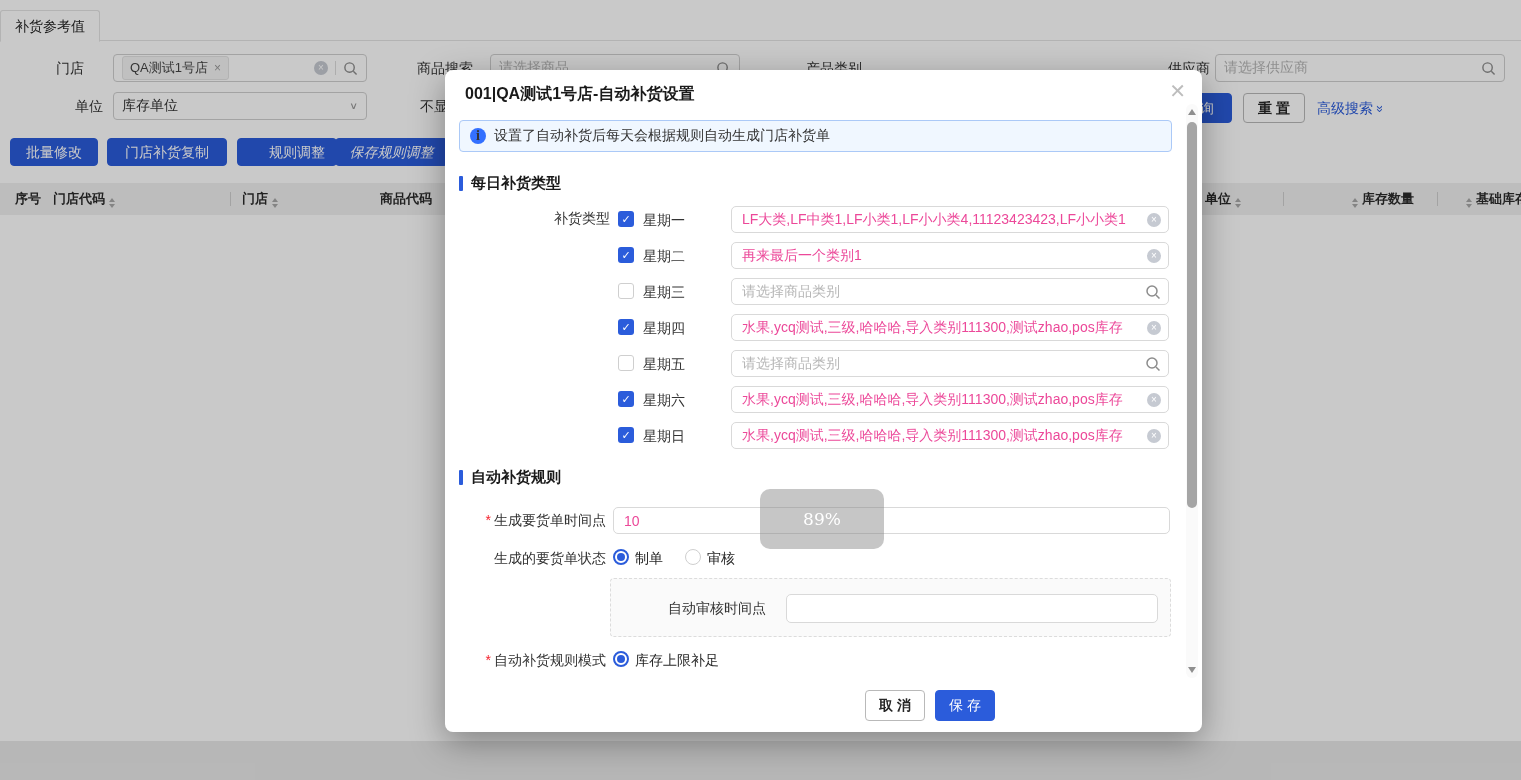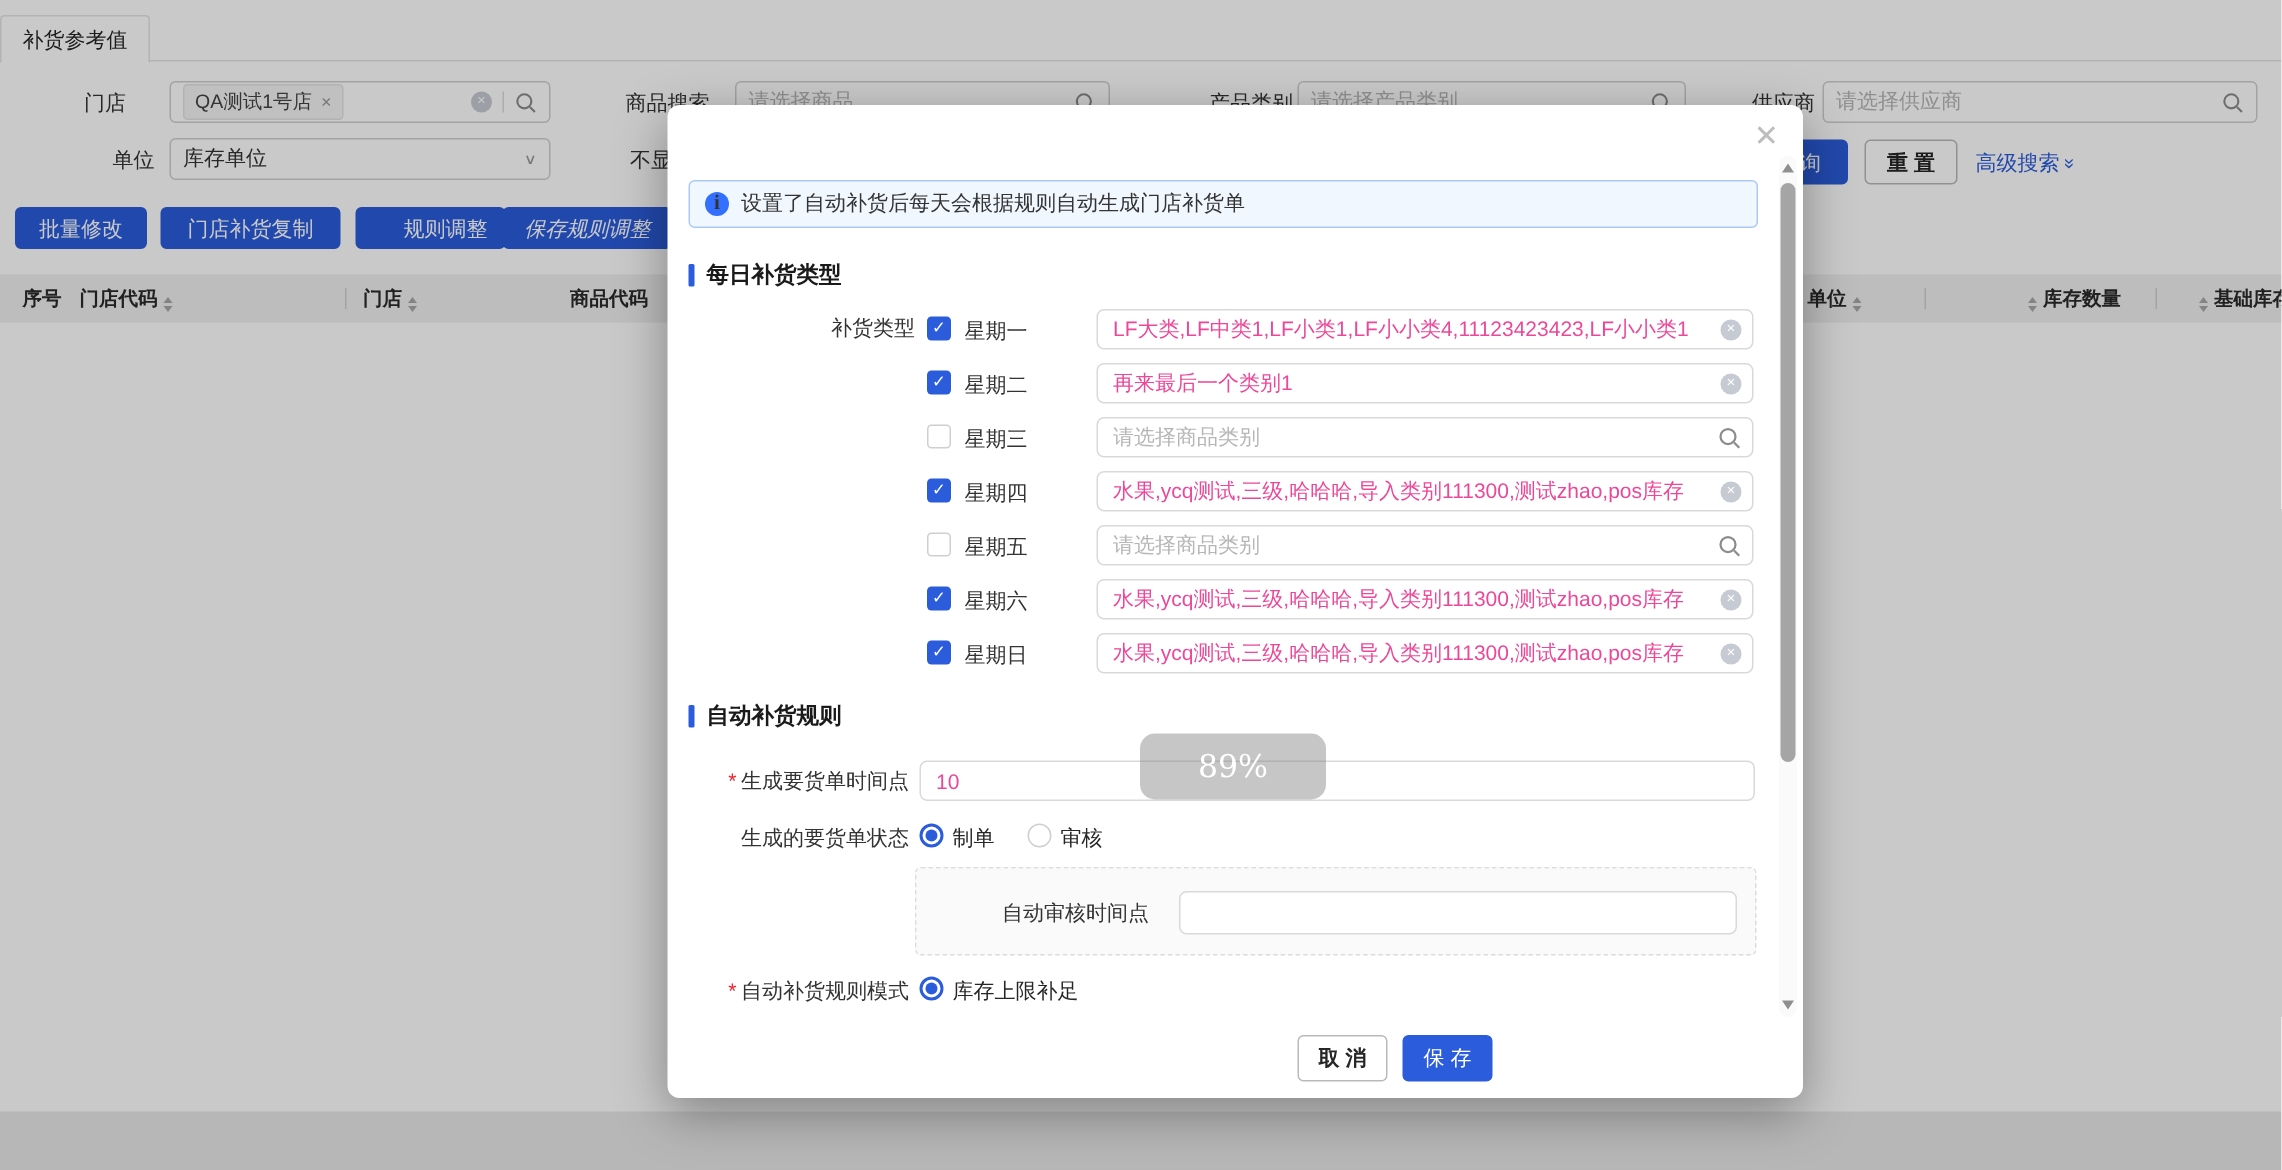--- a/index.html
+++ b/index.html
@@ -72,23 +72,23 @@
   .panel .plabel{position:absolute;left:57px;top:0;height:59px;line-height:59px;font-size:14px;color:#333;}
   .panel .pinput{position:absolute;left:175px;top:15px;width:372px;height:29px;box-sizing:border-box;
     background:#fff;border:1px solid #d9d9d9;border-radius:5px;}
   .mfoot{position:absolute;height:31px;line-height:29px;}
   .msb{position:absolute;left:741px;top:34px;width:12px;height:574px;background:#fafafa;border-radius:6px;}
   .msb .tri-u{position:absolute;left:2px;top:5px;width:0;height:0;border-left:4px solid transparent;
     border-right:4px solid transparent;border-bottom:6px solid #8f8f8f;}
   .msb .tri-d{position:absolute;left:2px;bottom:5px;width:0;height:0;border-left:4px solid transparent;
     border-right:4px solid transparent;border-top:6px solid #8f8f8f;}
   .msb .thumb{position:absolute;left:1px;top:18px;width:10px;height:386px;background:#a5a5a5;border-radius:5px;}
-  .toast{position:absolute;left:760px;top:489px;width:124px;height:44px;border-radius:10px;
+  .toast{position:absolute;left:760px;top:489px;width:124px;height:60px;border-radius:10px;
     background:rgba(128,128,128,.45);color:#fff;font-family:"DejaVu Serif","Liberation Serif",serif;
-    font-size:21px;display:flex;align-items:center;justify-content:center;z-index:120;}
+    font-size:17px;display:flex;align-items:center;justify-content:center;z-index:120;}
 </style>
 </head>
 <body>
 
 <div class="page">
   <div class="tabline"></div>
   <div class="tab">补货参考值</div>
 
   <span class="flabel" style="left:56px;top:54px;">门店</span>
   <div class="ibox" style="left:113px;top:54px;width:254px;">
@@ -108,27 +108,20 @@
   <span class="flabel" style="left:417px;top:54px;">商品搜索</span>
   <div class="ibox" style="left:490px;top:54px;width:250px;">
     <span class="ph">请选择商品</span>
     <svg class="sicon" width="15" height="15" viewBox="0 0 16 16">
         <circle cx="7" cy="7" r="5" fill="none" stroke="#8c8c8c" stroke-width="1.5"></circle>
         <line x1="11" y1="11" x2="14.5" y2="14.5" stroke="#8c8c8c" stroke-width="1.5"></line>
       </svg>
   </div>
 
   <span class="flabel" style="left:806px;top:54px;">产品类别</span>
-  <div class="ibox" style="left:865px;top:54px;width:259px;">
-    <span class="ph">请选择产品类别</span>
-    <svg class="sicon" width="15" height="15" viewBox="0 0 16 16">
-        <circle cx="7" cy="7" r="5" fill="none" stroke="#8c8c8c" stroke-width="1.5"></circle>
-        <line x1="11" y1="11" x2="14.5" y2="14.5" stroke="#8c8c8c" stroke-width="1.5"></line>
-      </svg>
-  </div>
 
   <span class="flabel" style="left:1168px;top:54px;">供应商</span>
   <div class="ibox" style="left:1215px;top:54px;width:290px;">
     <span class="ph">请选择供应商</span>
     <svg class="sicon" width="15" height="15" viewBox="0 0 16 16">
         <circle cx="7" cy="7" r="5" fill="none" stroke="#8c8c8c" stroke-width="1.5"></circle>
         <line x1="11" y1="11" x2="14.5" y2="14.5" stroke="#8c8c8c" stroke-width="1.5"></line>
       </svg>
   </div>
 
@@ -174,20 +167,21 @@
         <i class="su"></i>
         <i class="sd"></i>
       </span><span>基础库存</span></span>
 
   <div class="page-bottom"></div>
 </div>
 
 <div class="overlay"></div>
 
 <div class="modal">
+  <div class="m-title">001|QA测试1号店-自动补货设置</div>
   <div class="m-close">✕</div>
 
   <div class="banner">
     <span class="binfo">i</span>
     <span>设置了自动补货后每天会根据规则自动生成门店补货单</span>
   </div>
 
   <div class="sect" style="top:104px;">
     <span class="sbar"></span>
     <b>每日补货类型</b>

